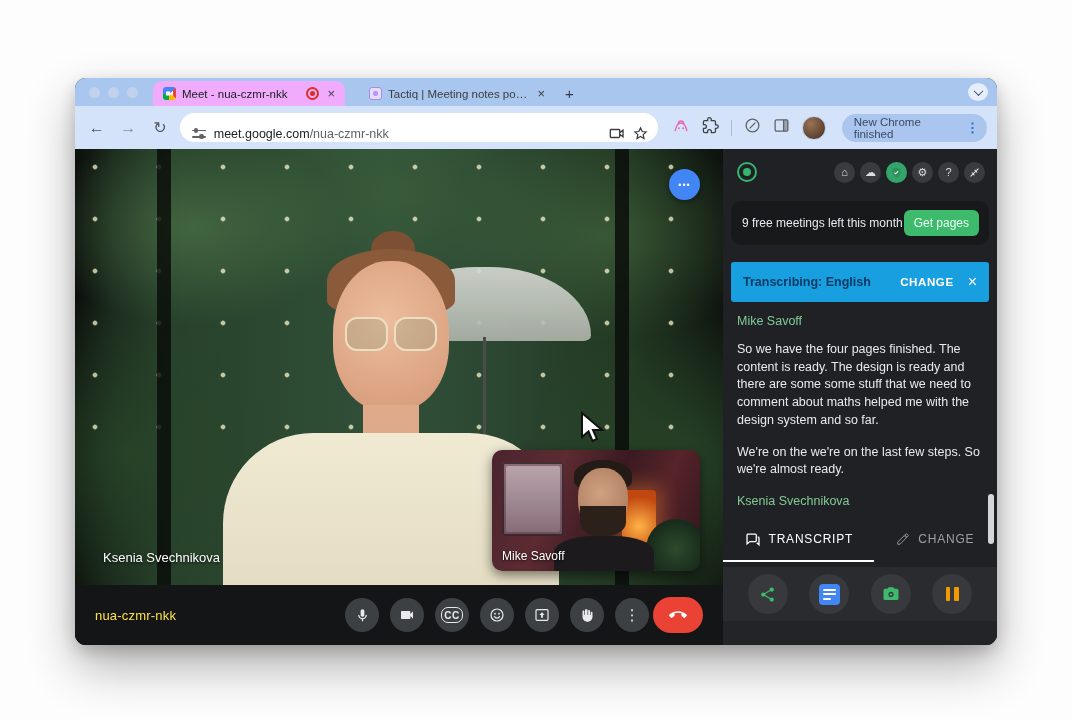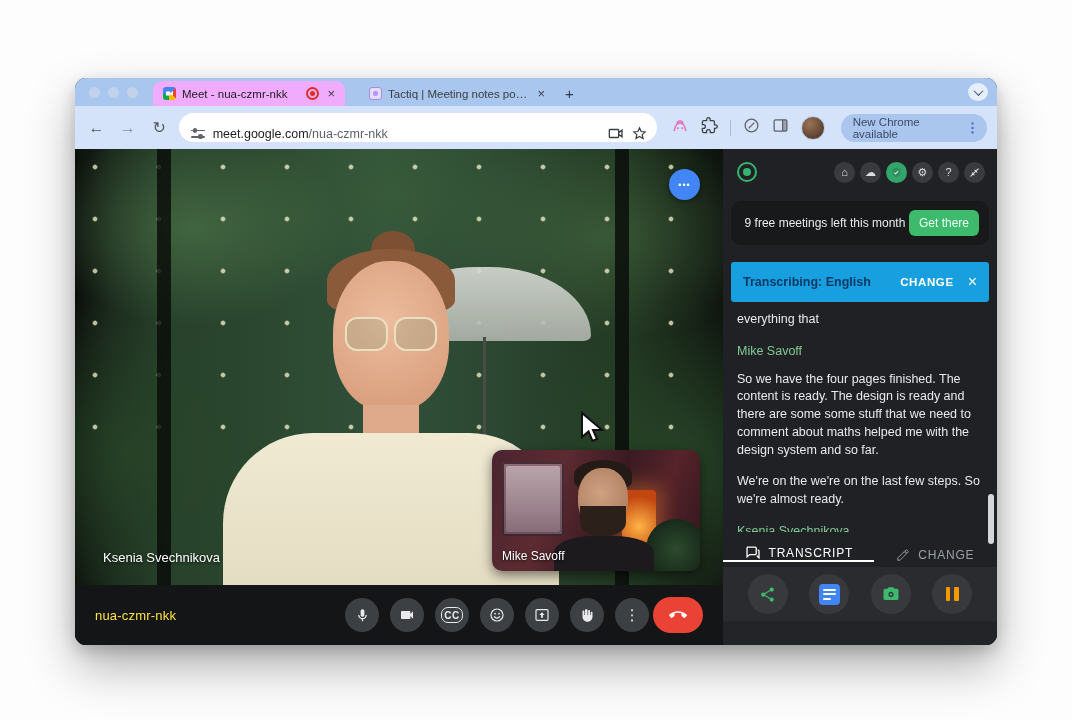--- a/index.html
+++ b/index.html
@@ -131,21 +131,21 @@
   .getmore-btn { background:#3dba6c; color:#eafff2; font-size:12px; padding:6px 10px; border-radius:6px; flex:none; }
   .transcribe-bar { margin:17px 8px 0; height:40px; background:#189fe0; border-radius:3px; display:flex; align-items:center; padding:0 12px; gap:8px; }
   .transcribe-label { color:#0a3a66; font-size:12.5px; font-weight:bold; flex:1; }
   .change-btn { color:#fff; font-size:11.5px; font-weight:bold; letter-spacing:.6px; }
   .tb-close { color:#fff; font-size:16px; margin-left:6px; }
   .transcript { flex:1; overflow:hidden; padding:9px 14px 0; color:#e8eaed; font-size:12.5px; line-height:1.42; }
   .t-line { margin-bottom:14px; }
   .t-speaker { color:#81c995; margin-bottom:10px; margin-top:2px; }
   .sb-scrollbar { position:absolute; right:3px; top:345px; width:6px; height:50px; border-radius:3px; background:#e8eaed; opacity:.9; }
   .sb-tabs { height:30px; display:flex; align-items:center; }
-  .sb-tab { display:flex; align-items:flex-end; justify-content:center; gap:8px; height:100%; font-size:12px; letter-spacing:.8px; }
+  .sb-tab { display:flex; align-items:flex-start; justify-content:center; gap:8px; height:100%; font-size:12px; letter-spacing:.8px; }
   .sb-tab.active { width:55%; color:#fff; border-bottom:2px solid #fff; }
   .sb-tab.idle { flex:1; color:#9aa0a6; }
   .sb-actions { height:54px; background:#2a2b2e; display:flex; align-items:center; justify-content:space-around; padding:0 14px; margin-top:5px; }
   .act-btn { width:40px; height:40px; border-radius:50%; background:#38393c; display:flex; align-items:center; justify-content:center; }
   .docs-sq { width:21px; height:21px; border-radius:4px; background:#4285f4; display:flex; flex-direction:column; justify-content:center; gap:2.5px; padding:0 4px; }
   .docs-sq i { height:2px; background:#fff; border-radius:1px; display:block; }
   .docs-sq i.short { width:60%; }
   .pause-ic { display:flex; gap:4px; }
   .pause-ic i { width:4.5px; height:14px; background:#f29900; border-radius:1px; display:block; }
   .sb-bottom-pad { height:24px; background:#232427; }
@@ -223,21 +223,21 @@
       </span>
       <span>
         <svg width="17" height="17" viewBox="0 0 24 24">
             <rect x="3" y="4" width="18" height="16" rx="2" fill="none" stroke="#5f6368" stroke-width="1.8"></rect>
             <path stroke="#5f6368" stroke-width="1.8" d="M15 4v16" fill="none"></path>
             <rect x="15" y="4" width="6" height="16" rx="1" fill="#5f6368" opacity=".5"></rect>
           </svg>
       </span>
       <span class="avatar"></span>
       <div class="chrome-pill">
-        <span>New Chrome available</span>
+        <span>New Chrome finished</span>
         <span class="dots">⋮</span>
       </div>
     </div>
   </div>
 
   <div class="content">
     <div class="video-col">
       <div class="video-area">
         <div class="foliage"></div>
         <div class="lights"></div>
@@ -341,31 +341,30 @@
           <div class="sb-ic">
             <svg width="11" height="11" viewBox="0 0 24 24">
                 <path d="M4 20 20 4M7 13l4 4M13 7l4 4" stroke="#dadce0" stroke-width="2.4" fill="none" stroke-linecap="round"></path>
               </svg>
           </div>
         </div>
       </div>
 
       <div class="usage-card">
         <div class="usage-text">9 free meetings left this month</div>
-        <div class="getmore-btn">Get there</div>
+        <div class="getmore-btn">Get pages</div>
       </div>
 
       <div class="transcribe-bar">
         <span class="transcribe-label">Transcribing: English</span>
         <span class="change-btn">CHANGE</span>
         <span class="tb-close">×</span>
       </div>
 
       <div class="transcript">
-        <div class="t-line">everything that</div>
         <div class="t-speaker">Mike Savoff</div>
         <div class="t-line">So we have the four pages finished. The content is ready. The design is ready and there are some some stuff that we need to comment about maths helped me with the design system and so far.</div>
         <div class="t-line">We're on the we're on the last few steps. So we're almost ready.</div>
         <div class="t-speaker">Ksenia Svechnikova</div>
 
       </div>
       <div class="sb-scrollbar"></div>
 
       <div class="sb-tabs">
         <div class="sb-tab active">

